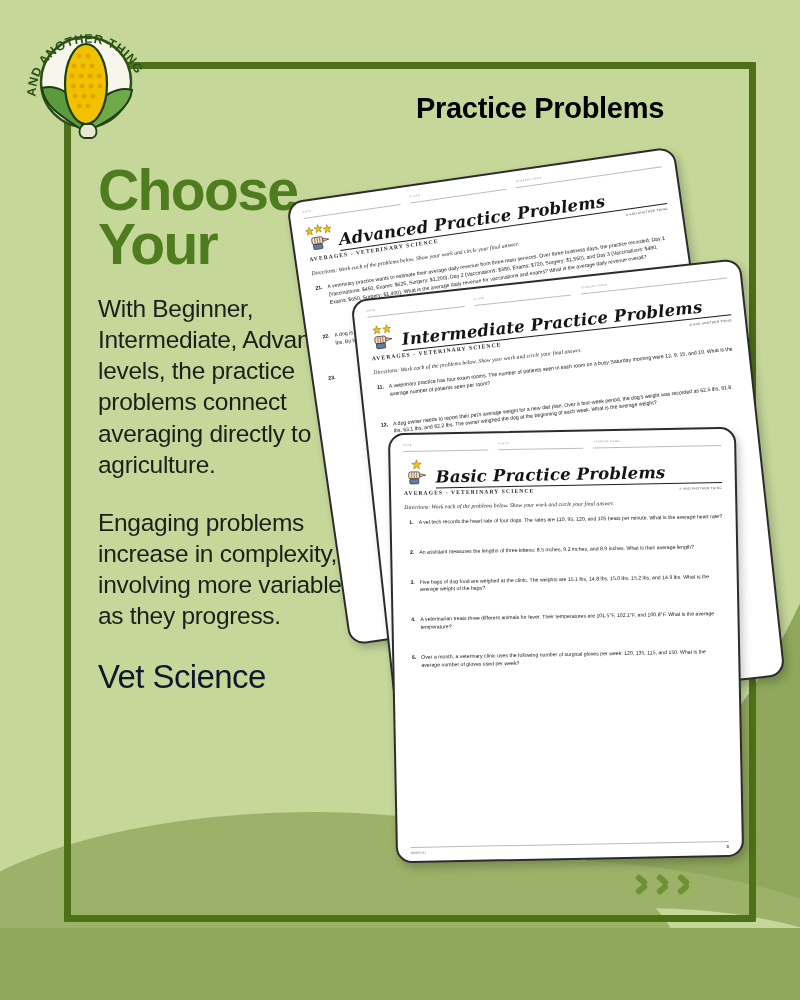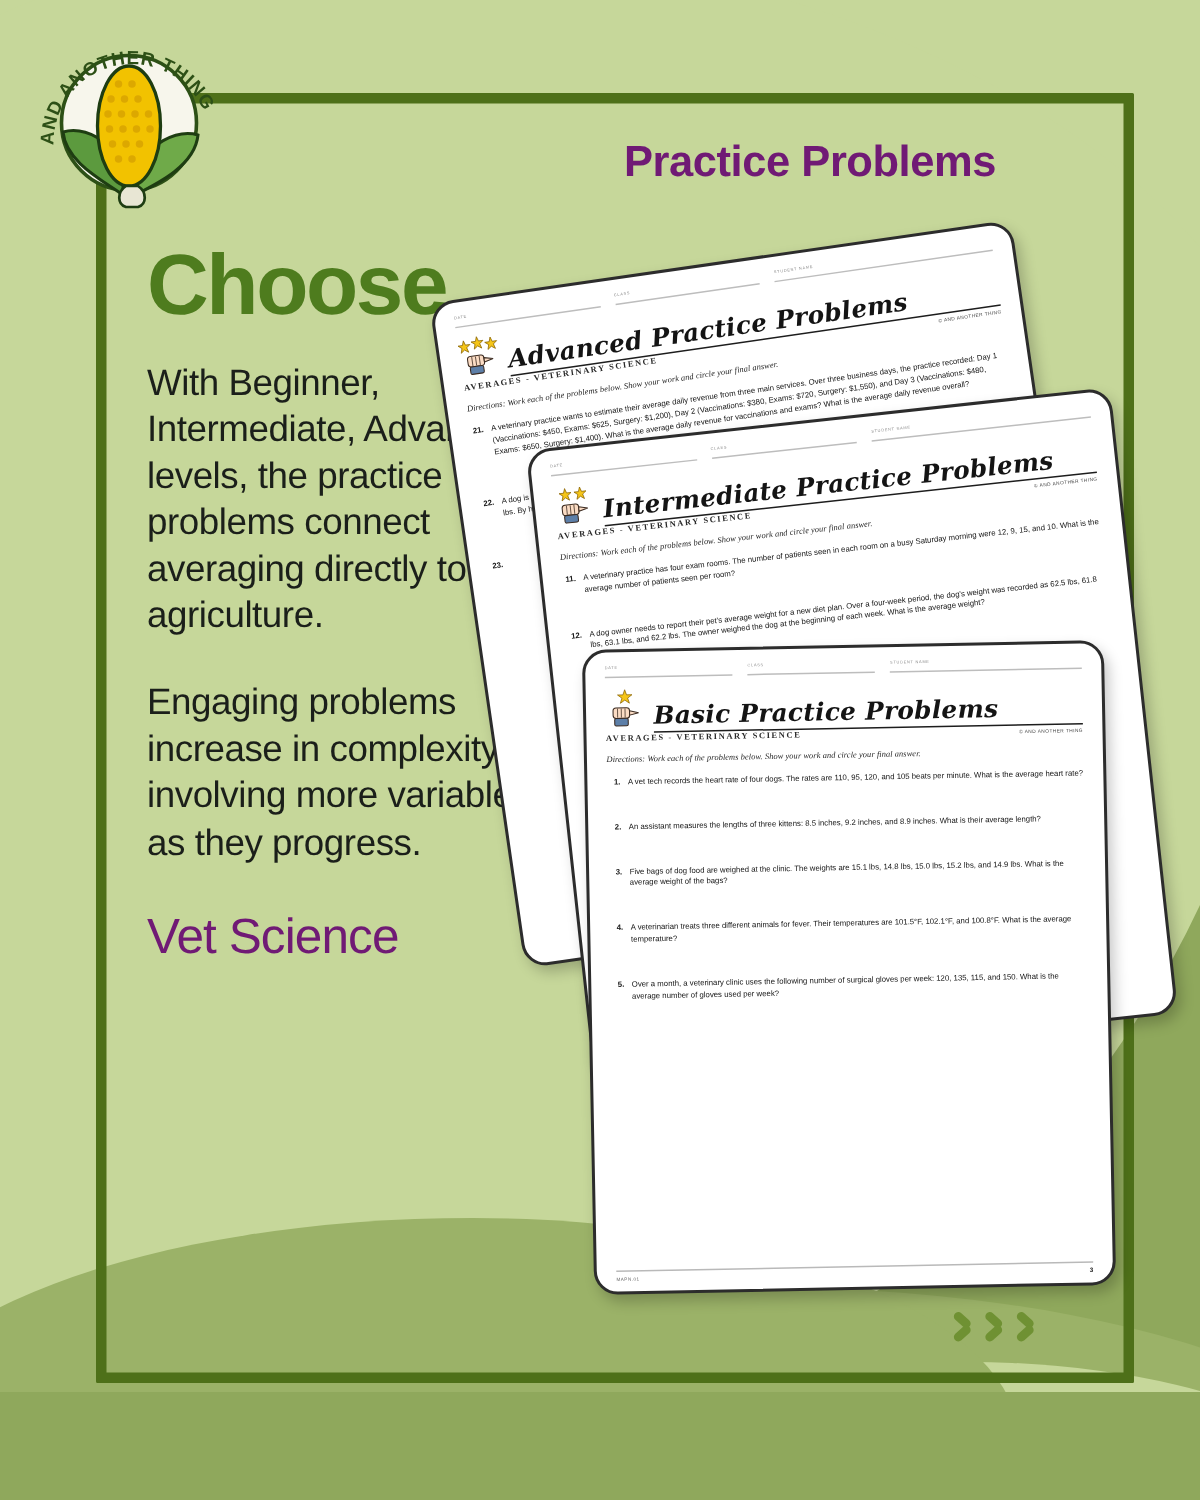--- a/index.html
+++ b/index.html
@@ -45,37 +45,37 @@
     border:7px solid #4e7019; border-radius:1px;
   }
 
   
   .logo { position:absolute; left:22px; top:12px; width:128px; height:130px; }
   .logo svg { width:100%; height:100%; display:block; }
 
   
   .header-title {
     position:absolute; left:360px; top:92px; width:360px;
-    text-align:center; font-size:29px; font-weight:bold; color:#701a75;
+    text-align:center; font-size:29px; font-weight:bold; color:#000000;
     letter-spacing:-0.3px;
   }
 
   
   .copy { position:absolute; left:98px; top:164px; width:270px; }
   .headline {
     font-size:57px; line-height:0.94; font-weight:bold; color:#4e7c1e;
     letter-spacing:-1.6px; margin-bottom:22px;
   }
   .headline span { display:block; }
   .para {
     font-size:24.5px; line-height:1.27; color:#1b1f1a;
     margin-bottom:27px; letter-spacing:-0.3px;
   }
   .subject {
-    font-size:33px; color:#701a75; letter-spacing:-0.6px; margin-top:4px;
+    font-size:33px; color:#0f172a; letter-spacing:-0.6px; margin-top:4px;
   }
 
   
   .chevrons { position:absolute; left:632px; top:872px; display:flex; gap:2px; }
   .chev { width:19px; height:26px; position:relative; }
   .chev::before, .chev::after {
     content:""; position:absolute; left:3px; width:13px; height:6px;
     background:#6f9133; border-radius:3px;
   }
   .chev::before { top:5px;  transform:rotate(42deg); }
@@ -199,20 +199,21 @@
         <textPath href="#arcPath" startOffset="2%">AND ANOTHER THING</textPath>
       </text>
     </svg>
   </div>
 
   <div class="header-title">Practice Problems</div>
 
   <div class="copy">
     <div class="headline">
       <span>Choose</span>
+      <span>Your</span>
     </div>
     <p class="para">With Beginner, Intermediate, Advanced levels, the practice problems connect averaging directly to agriculture.</p>
     <p class="para">Engaging problems increase in complexity, involving more variables as they progress.</p>
     <div class="subject">Vet Science</div>
   </div>
 
   <div class="chevrons">
     <div class="chev"></div>
     <div class="chev"></div>
     <div class="chev"></div>

